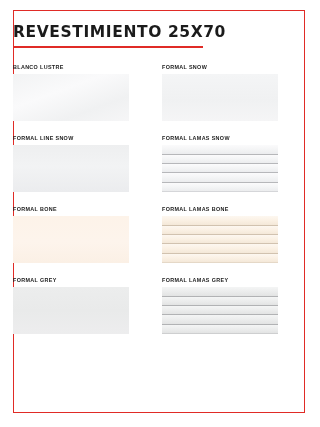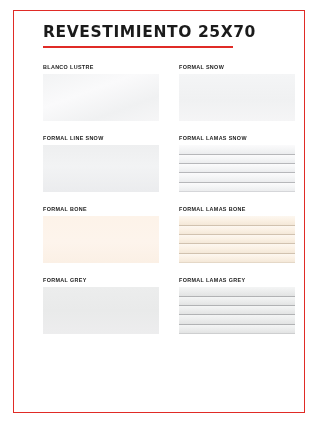--- a/index.html
+++ b/index.html
@@ -33,21 +33,21 @@
     pointer-events: none;
   }
 
   .content {
     position: absolute;
     left: 13px;
     top: 10px;
     width: 292px;
     height: 403px;
     box-sizing: border-box;
-    padding: 14px 14px 0 30px;
+    padding: 14px 14px 0 0;
   }
 
   
   .title-block {
     margin-bottom: 16px;
   }
   .page-title {
     font-family: "DejaVu Sans", sans-serif;
     font-size: 15.5px;
     font-weight: bold;

